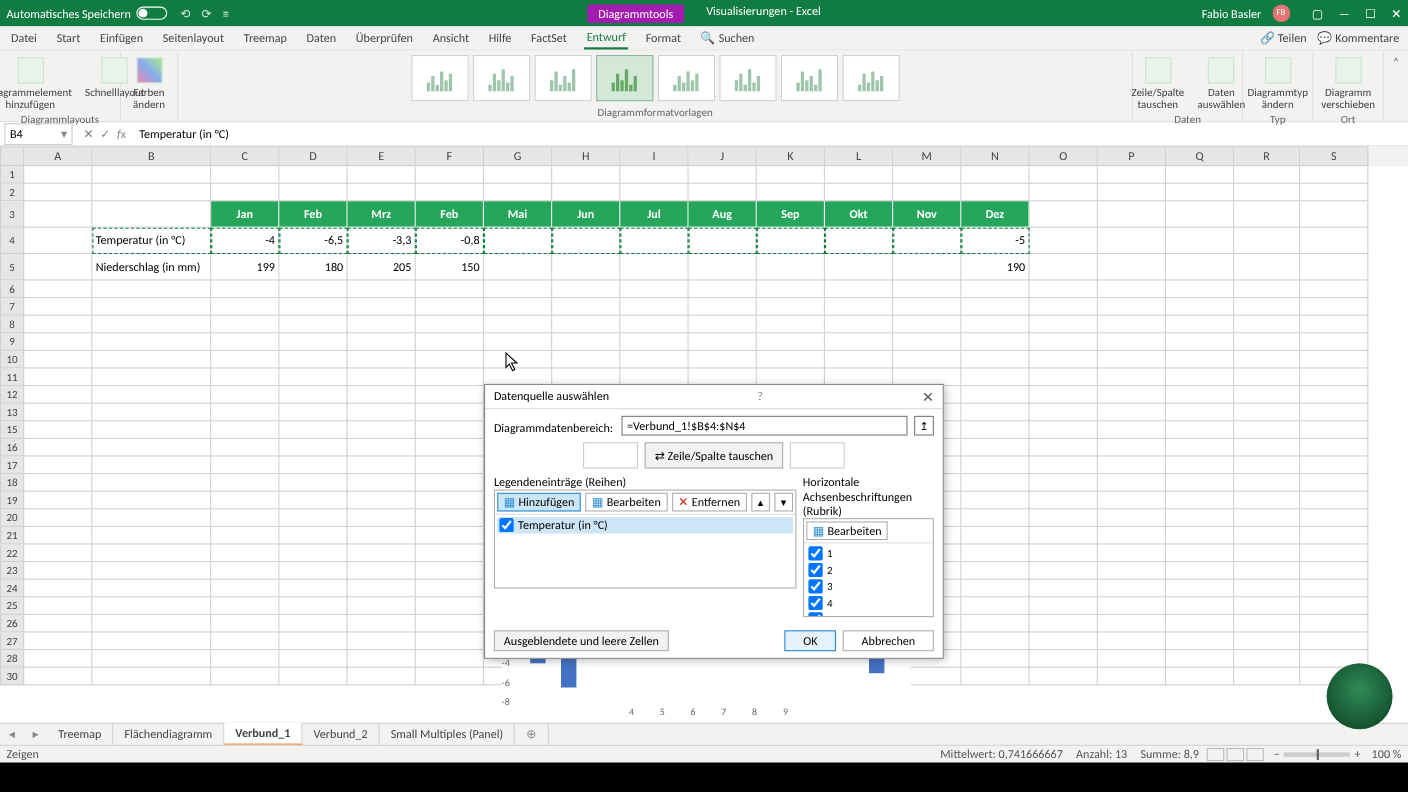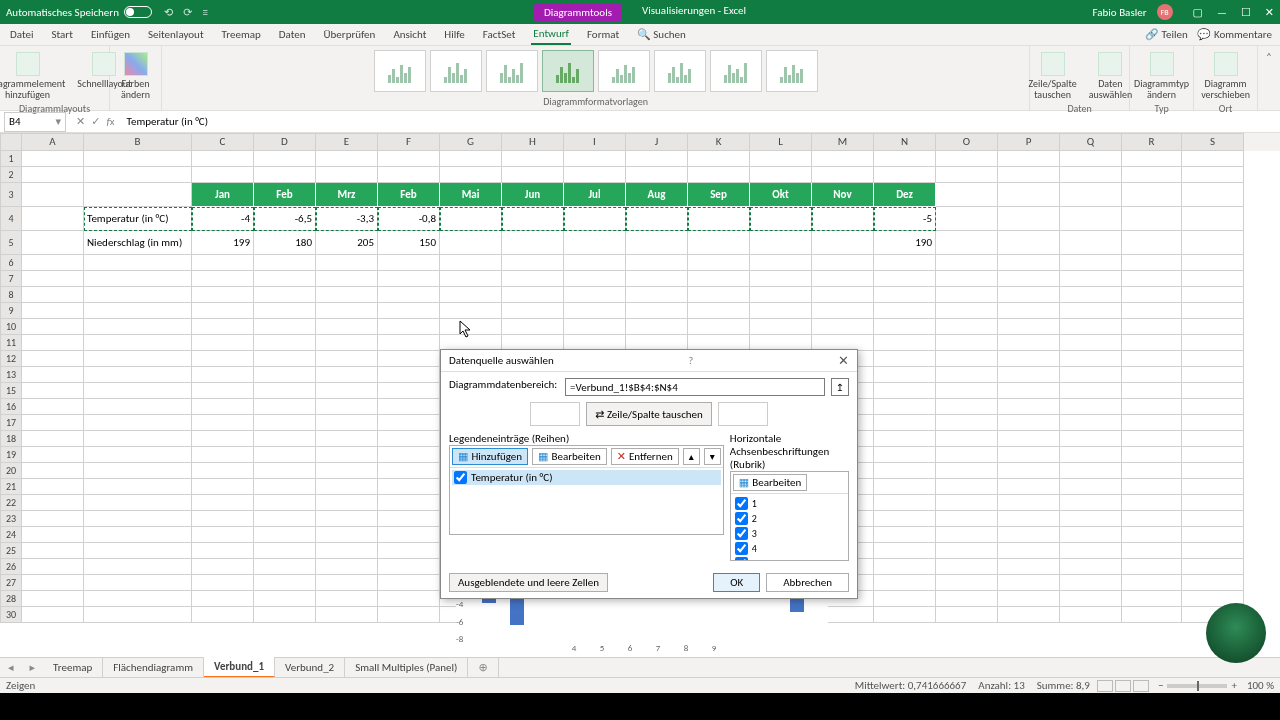--- a/index.html
+++ b/index.html
@@ -49,21 +49,21 @@
 .row.r3 .hcell{background:#26a65b;color:#fff;text-align:center;font-weight:bold;border-color:#fff}
 .row.r4 .cell.d,.row.r5 .cell.d{text-align:right}
 .row.r4 .cell.l,.row.r5 .cell.l{text-align:left}
 .row.r4{height:24px}.row.r5{height:24px}
 .marching{outline:1.5px dashed #107c41;outline-offset:-1px}
 .dialog{position:absolute;left:440px;top:216px;width:418px;background:#fff;border:1px solid #888;box-shadow:2px 2px 8px rgba(0,0,0,.3);font-size:11px}
 .dlg-title{height:22px;display:flex;align-items:center;padding:0 8px;border-bottom:1px solid #ddd}
 .dlg-title .close{margin-left:auto;font-size:13px;color:#555}
 .dlg-title .help{margin-left:auto;color:#888;margin-right:10px}
 .dlg-body{padding:6px 8px}
-.dlg-row{display:flex;align-items:flex-start;gap:6px;margin-bottom:6px}
+.dlg-row{display:flex;align-items:flex-end;gap:6px;margin-bottom:6px}
 .dlg-row label{width:110px}
 .dlg-row input{flex:1;border:1px solid #7a7a7a;height:18px;padding:0 4px;font-size:11px}
 .dlg-row .pick{width:18px;height:18px;border:1px solid #7a7a7a;display:flex;align-items:center;justify-content:center;font-size:10px}
 .swap{display:flex;justify-content:center;margin:6px 0}
 .swap button{border:1px solid #adadad;background:#f3f2f1;padding:2px 8px;font-size:11px}
 .arrowbox{width:50px;height:24px;border:1px solid #ccc;margin:0 6px;position:relative}
 .lists{display:flex;gap:6px}
 .listbox{flex:1;border:1px solid #adadad}
 .listbox .toolbar{display:flex;border-bottom:1px solid #ddd}
 .listbox .tbtn{border:1px solid #adadad;background:#fff;padding:1px 5px;font-size:10px;margin:2px;display:flex;align-items:center;gap:3px}

